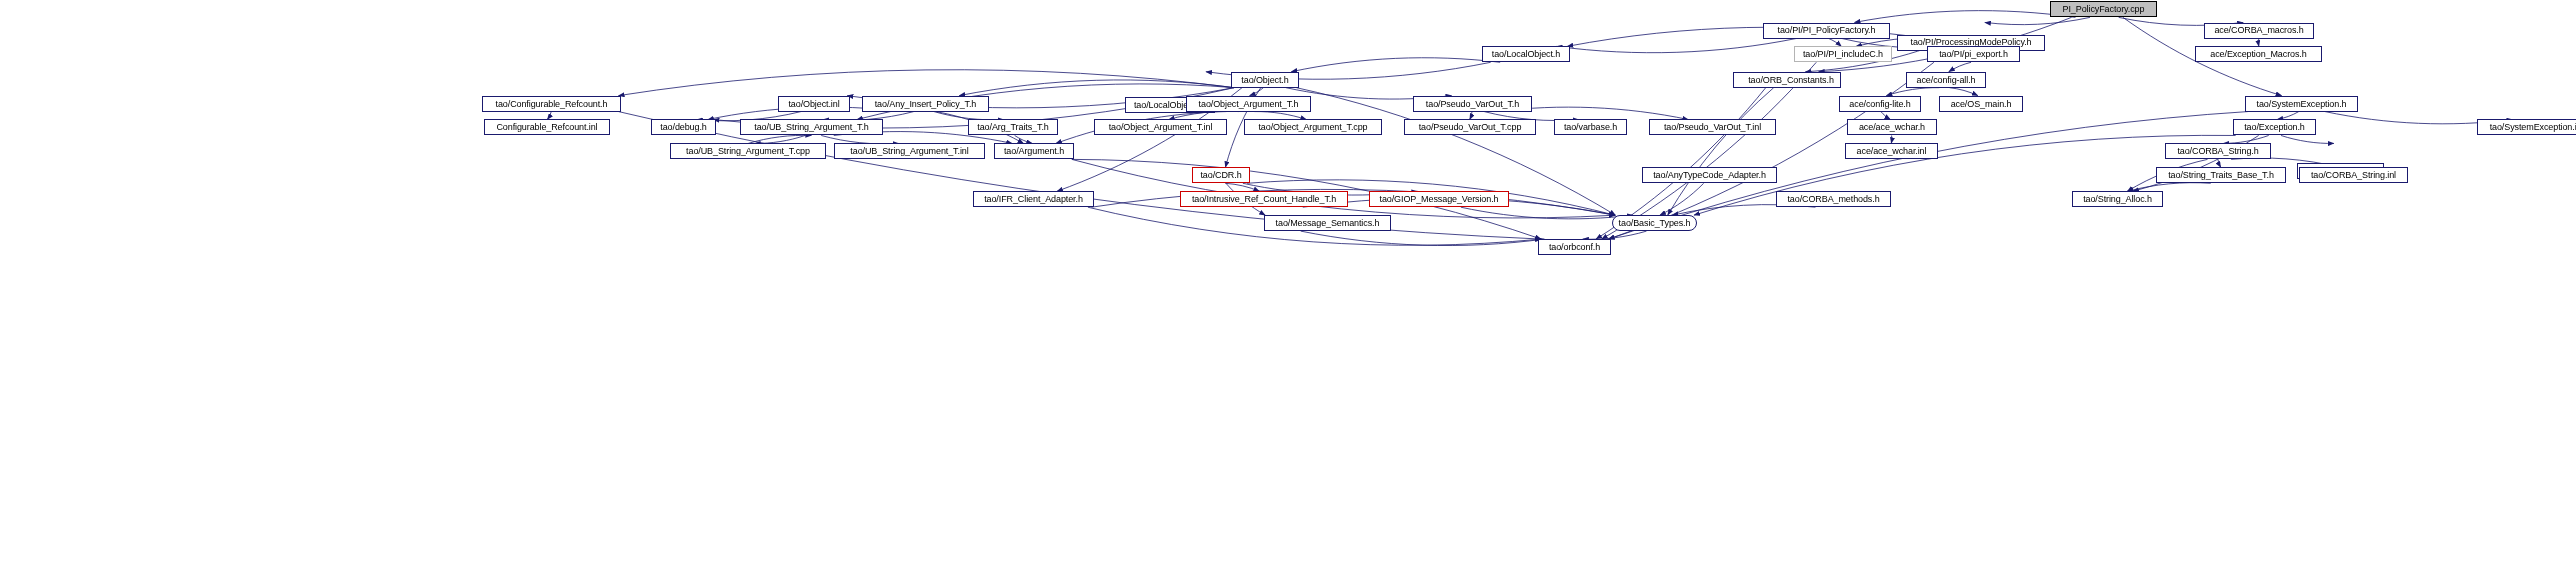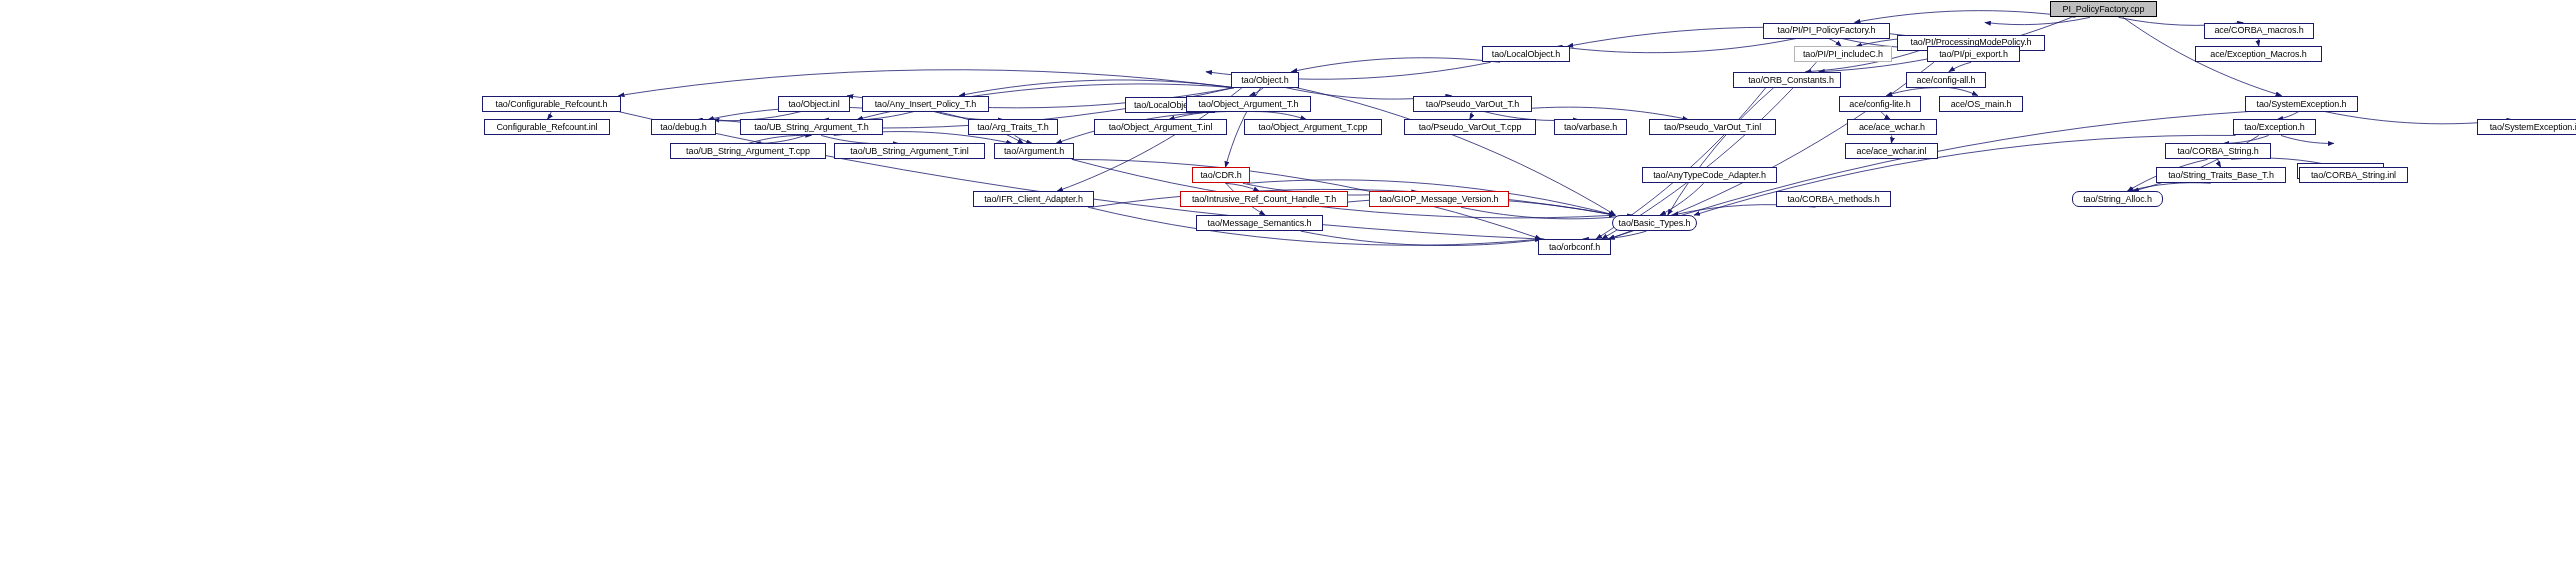--- a/index.html
+++ b/index.html
@@ -274,36 +274,36 @@
       </div>
       <div class="node redbox" style="left: 1192px; top: 167px; width: 58px;">
         <span class="lbl">tao/CDR.h</span>
       </div>
       <div class="node" style="left: 1642px; top: 167px; width: 135px;">
         <span class="lbl">tao/AnyTypeCode_Adapter.h</span>
       </div>
       <div class="node" style="left: 1776px; top: 191px; width: 115px;">
         <span class="lbl">tao/CORBA_methods.h</span>
       </div>
-      <div class="node" style="left: 2072px; top: 191px; width: 91px; border-radius: 7px;">
+      <div class="node" style="left: 2072px; top: 191px; width: 91px;">
         <span class="lbl">tao/String_Alloc.h</span>
       </div>
       <div class="node" style="left: 973px; top: 191px; width: 121px;">
         <span class="lbl">tao/IFR_Client_Adapter.h</span>
       </div>
       <div class="node redbox" style="left: 1180px; top: 191px; width: 168px;">
         <span class="lbl">tao/Intrusive_Ref_Count_Handle_T.h</span>
       </div>
       <div class="node redbox" style="left: 1369px; top: 191px; width: 140px;">
         <span class="lbl">tao/GIOP_Message_Version.h</span>
       </div>
       <div class="node" style="left: 1612px; top: 215px; width: 85px; border-radius: 8px;">
         <span class="lbl">tao/Basic_Types.h</span>
       </div>
-      <div class="node" style="left: 1196px; top: 215px; width: 127px;">
+      <div class="node" style="left: 1264px; top: 215px; width: 127px;">
         <span class="lbl">tao/Message_Semantics.h</span>
       </div>
       <div class="node" style="left: 1538px; top: 239px; width: 73px;">
         <span class="lbl">tao/orbconf.h</span>
       </div>
     </div>
 </div>
 
 
 </body></html>

